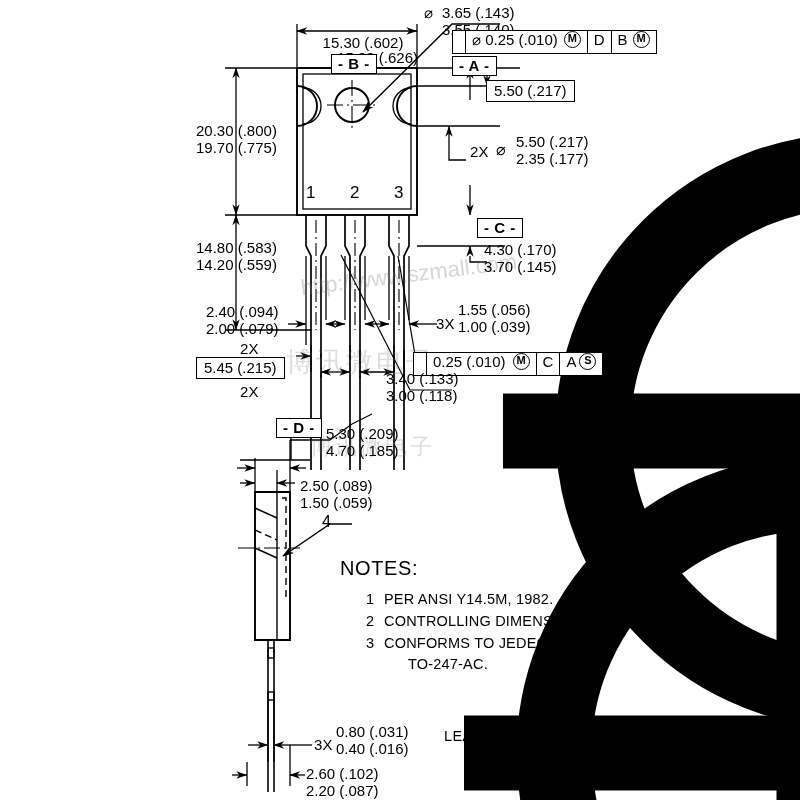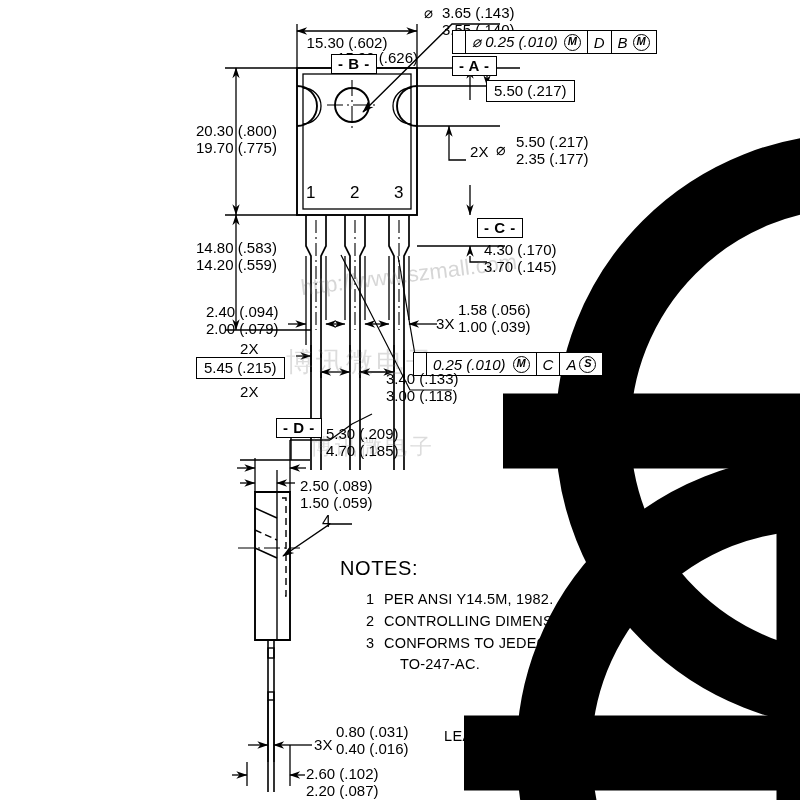--- a/index.html
+++ b/index.html
@@ -12,22 +12,22 @@
   .b{font-weight:normal;text-align:right;}
   .dim{font-size:15px;}
   .stack{position:absolute;}
   .stack div{white-space:pre;}
   .boxed{position:absolute;border:1.6px solid #000;padding:1px 7px 2px 7px;
          font-size:15px;background:#fff;}
   .datum{position:absolute;border:1.6px solid #000;padding:0px 6px 1px 6px;
          font-size:15px;background:#fff;font-weight:bold;letter-spacing:0.5px;}
   .fcf{position:absolute;display:flex;align-items:stretch;border:1.6px solid #000;
        background:#fff;height:22px;}
-  .fcf .cell{display:flex;align-items:center;justify-content:center;
-             padding:0 6px;border-right:1.6px solid #000;font-size:15px;font-style:italic;}
+  .fcf .cell{display:flex;align-items:flex-start;justify-content:center;
+             padding:0 6px;border-right:1.6px solid #000;font-size:15px;}
   .fcf .cell:last-child{border-right:none;}
   .circsym{display:inline-block;width:15px;height:15px;border:1.5px solid #000;
            border-radius:50%;line-height:12px;text-align:center;font-size:11px;
            font-weight:bold;position:relative;top:0px;}
   .notes{position:absolute;font-size:14.5px;line-height:1.5;letter-spacing:0.2px;}
   .notes .hdr{font-size:20px;letter-spacing:0.6px;}
   .notes .row{display:flex;}
   .notes .num{width:18px;}
   .leads{position:absolute;font-size:14.5px;line-height:1.47;letter-spacing:0.4px;}
   .wm{position:absolute;color:rgba(120,120,120,.30);font-size:22px;
@@ -214,21 +214,21 @@
     </g>
   </svg>
 
   <div class="wm" style="left:300px;top:262px;">http://www.szmall.com</div>
   <div class="wm2" style="left:286px;top:344px;">博讯微电子</div>
   <div class="wm2" style="left:310px;top:432px;font-size:22px;">博讯微电子</div>
 
   <div class="stack" style="left:296px;top:8px;text-align:right;width:122px;margin-top:41px;">
     <div class="dim">15.90 (.626)</div>
   </div>
-  <div class="stack" style="left:286px;top:34px;text-align:center;width:122px;">
+  <div class="stack" style="left:296px;top:34px;text-align:center;width:122px;padding-left:6px;">
     <div class="dim">15.30 (.602)</div>
   </div>
   <div class="datum" style="left:331px;top:54px;">- B -</div>
 
   <div class="txt dim" style="left:424px;top:4px;">⌀</div>
   <div class="stack" style="left:442px;top:4px;">
     <div class="dim">3.65 (.143)</div>
     <div class="dim">3.55 (.140)</div>
   </div>
 
@@ -281,21 +281,21 @@
   <div class="stack" style="left:206px;top:303px;">
     <div class="dim">2.40 (.094)</div>
     <div class="dim">2.00 (.079)</div>
   </div>
   <div class="txt dim b" style="left:240px;top:340px;">2X</div>
   <div class="boxed" style="left:196px;top:357px;">5.45 (.215)</div>
   <div class="txt dim b" style="left:240px;top:383px;">2X</div>
 
   <div class="txt dim b" style="left:436px;top:315px;">3X</div>
   <div class="stack" style="left:458px;top:301px;">
-    <div class="dim">1.58 (.056)</div>
+    <div class="dim">1.55 (.056)</div>
     <div class="dim">1.00 (.039)</div>
   </div>
 
   <div class="fcf" style="left:413px;top:352px;">
     <div class="cell">
       <svg width="16" height="16" viewBox="0 0 16 16">
           <circle cx="8" cy="8" r="5.2" fill="none" stroke="#000" stroke-width="1.5"></circle>
           <line x1="8" y1="1" x2="8" y2="15" stroke="#000" stroke-width="1.5"></line>
           <line x1="1" y1="8" x2="15" y2="8" stroke="#000" stroke-width="1.5"></line>
         </svg>
@@ -352,21 +352,21 @@
         </div>
       </div>
       <div class="row">
         <div class="num">2</div>
         <div>CONTROLLING DIMENSION : INCH.</div>
       </div>
       <div class="row">
         <div class="num">3</div>
         <div>
           <div>CONFORMS TO JEDEC OUTLINE</div>
-          <div style="margin-left:16px;">TO-247-AC.</div>
+          <div style="margin-left:24px;">TO-247-AC.</div>
         </div>
       </div>
     </div>
   </div>
 
   <div class="leads" style="left:444px;top:726px;">
     <div>LEAD ASSIGNMENTS</div>
     <div style="margin-top:5px;margin-left:32px;">
       <div>1 - GATE</div>
       <div>3 - SOURCE</div>

